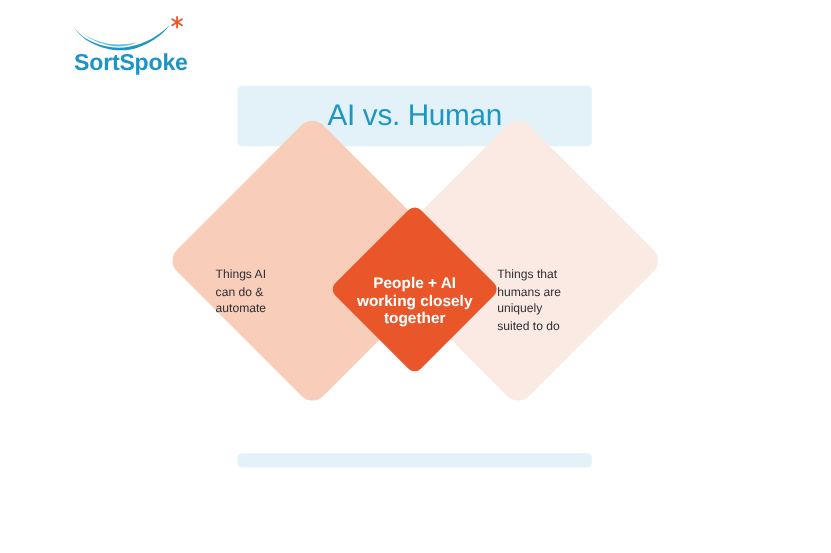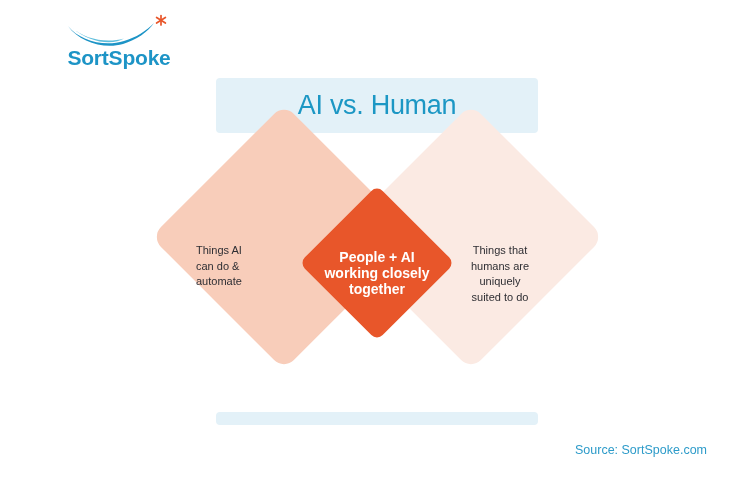--- a/index.html
+++ b/index.html
@@ -116,21 +116,21 @@
   #label-left {
     left: 196px;
     top: 243px;
     width: 96px;
     text-align: left;
   }
   #label-right {
     left: 452px;
     top: 243px;
     width: 96px;
-    text-align: center;
+    text-align: left;
   }
   #label-center {
     left: 322px;
     top: 249px;
     width: 110px;
     text-align: center;
     color: #ffffff;
     font-weight: 700;
     font-size: 14px;
     line-height: 16px;
@@ -195,15 +195,14 @@
 working closely
 together</div>
     <div class="diamond-label" id="label-right">Things that
 humans are
 uniquely
 suited to do</div>
   </div>
 
   <div id="bottom-band"></div>
 
-  <div id="source-note">Source: SortSpoke.com</div>
 
 </div>
 
 </body></html>

